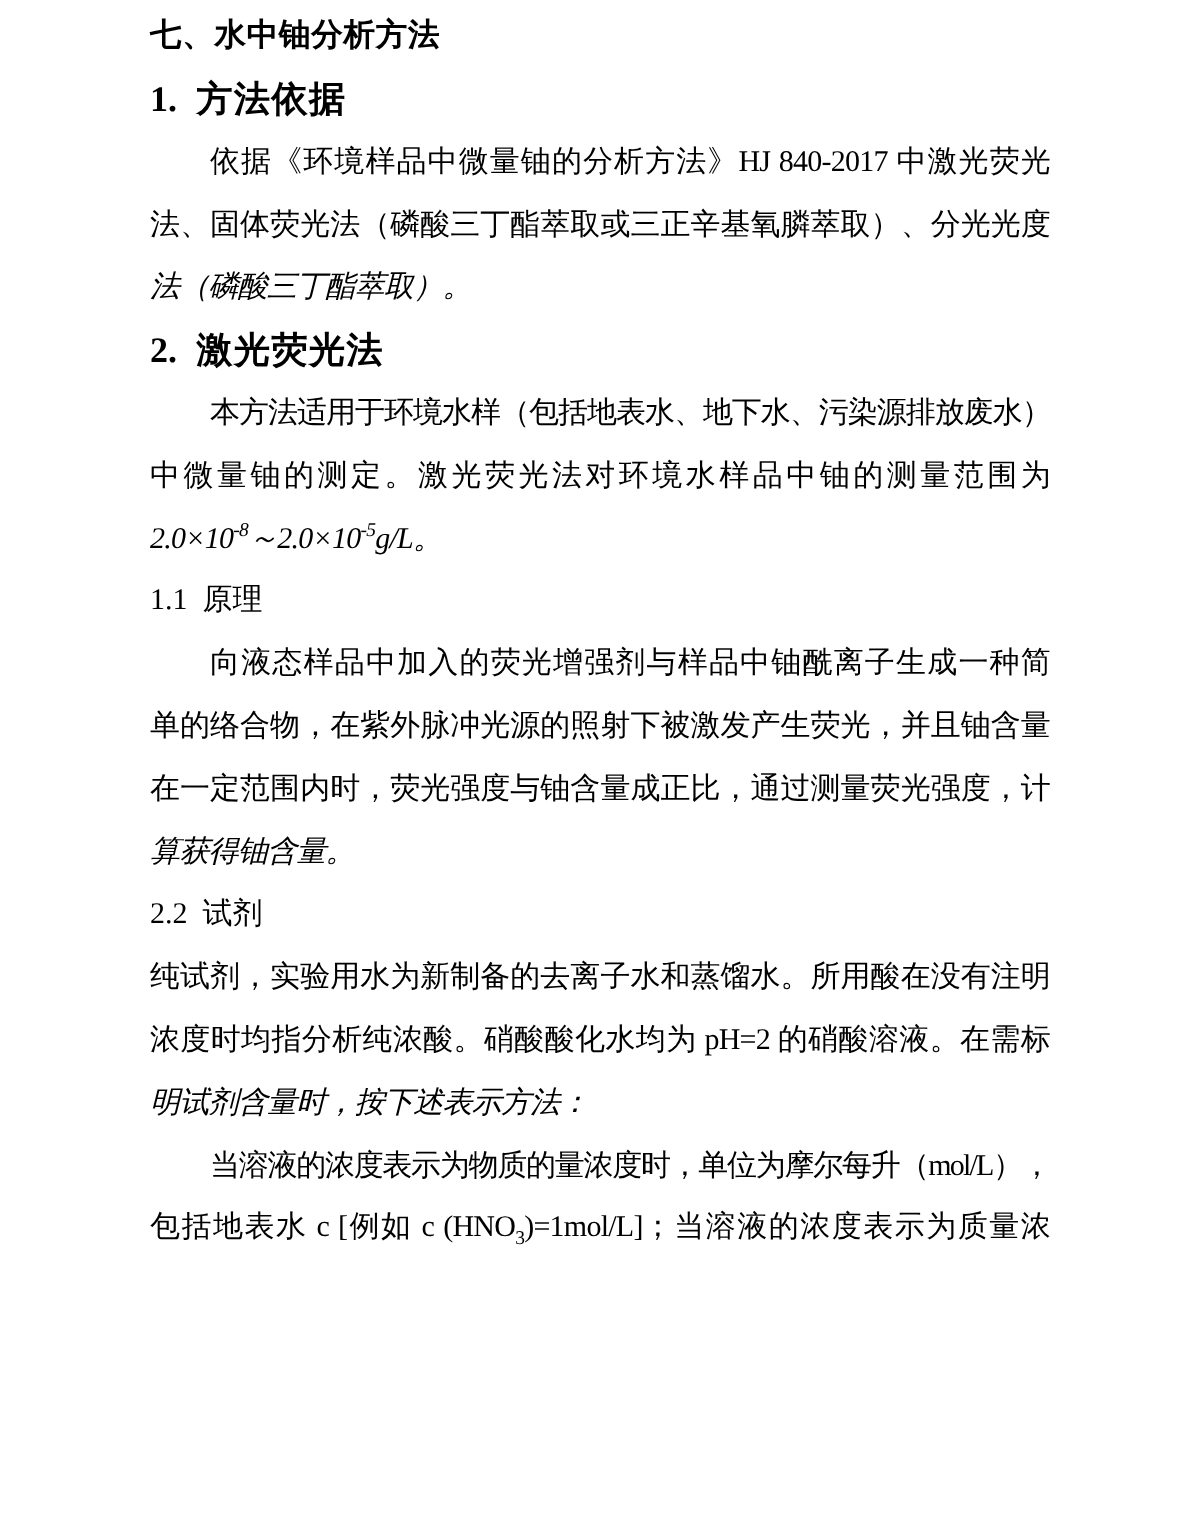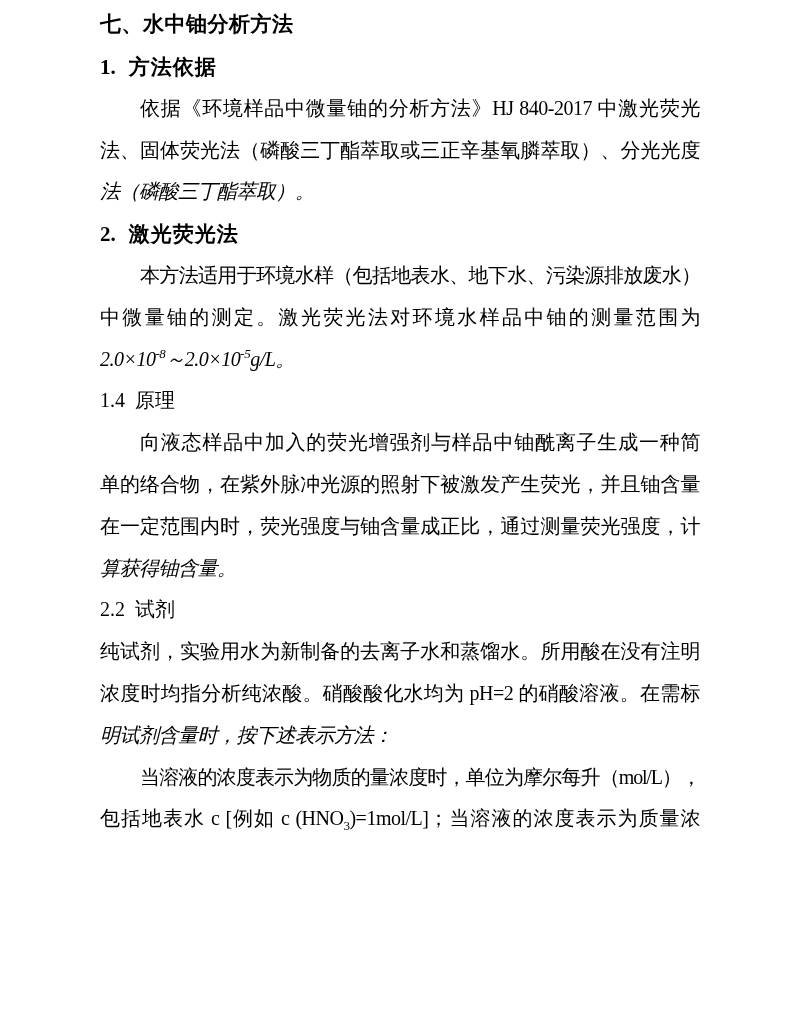--- a/index.html
+++ b/index.html
@@ -23,21 +23,21 @@
     height: 37px;
     line-height: 30px;
     font-size: 21px;
     font-weight: bold;
     font-family: "Liberation Sans", "DejaVu Sans", sans-serif;
     letter-spacing: 0.5px;
   }
   .heading {
     height: 41.8px;
     line-height: 41.8px;
-    font-size: 21px;
+    font-size: 24px;
     font-weight: bold;
   }
   .heading .num {
     font-family: "Liberation Serif", "DejaVu Serif", serif;
     margin-right: 13px;
   }
   .heading .htext {
     font-family: "Liberation Sans", "DejaVu Sans", sans-serif;
     letter-spacing: 1px;
   }
@@ -110,21 +110,21 @@
 
   <div class="heading">
     <span class="num">2.</span><span class="htext">激光荧光法</span>
   </div>
 
   <div class="line indent tight2">本方法适用于环境水样（包括地表水、地下水、污染源排放废水）</div>
   <div class="line">中微量铀的测定。激光荧光法对环境水样品中铀的测量范围为</div>
   <div class="line last"><span>2.0×10</span><sup class="exp">-8</sup><span>～2.0×10</span><sup class="exp">-5</sup><span>g/L。</span></div>
 
   <div class="subheading">
-    <span class="num">1.4</span><span>原理</span>
+    <span class="num">1.1</span><span>原理</span>
   </div>
 
   <div class="line indent">向液态样品中加入的荧光增强剂与样品中铀酰离子生成一种简</div>
   <div class="line">单的络合物，在紫外脉冲光源的照射下被激发产生荧光，并且铀含量</div>
   <div class="line">在一定范围内时，荧光强度与铀含量成正比，通过测量荧光强度，计</div>
   <div class="line last">算获得铀含量。</div>
 
   <div class="subheading">
     <span class="num">2.2</span><span>试剂</span>
   </div>

